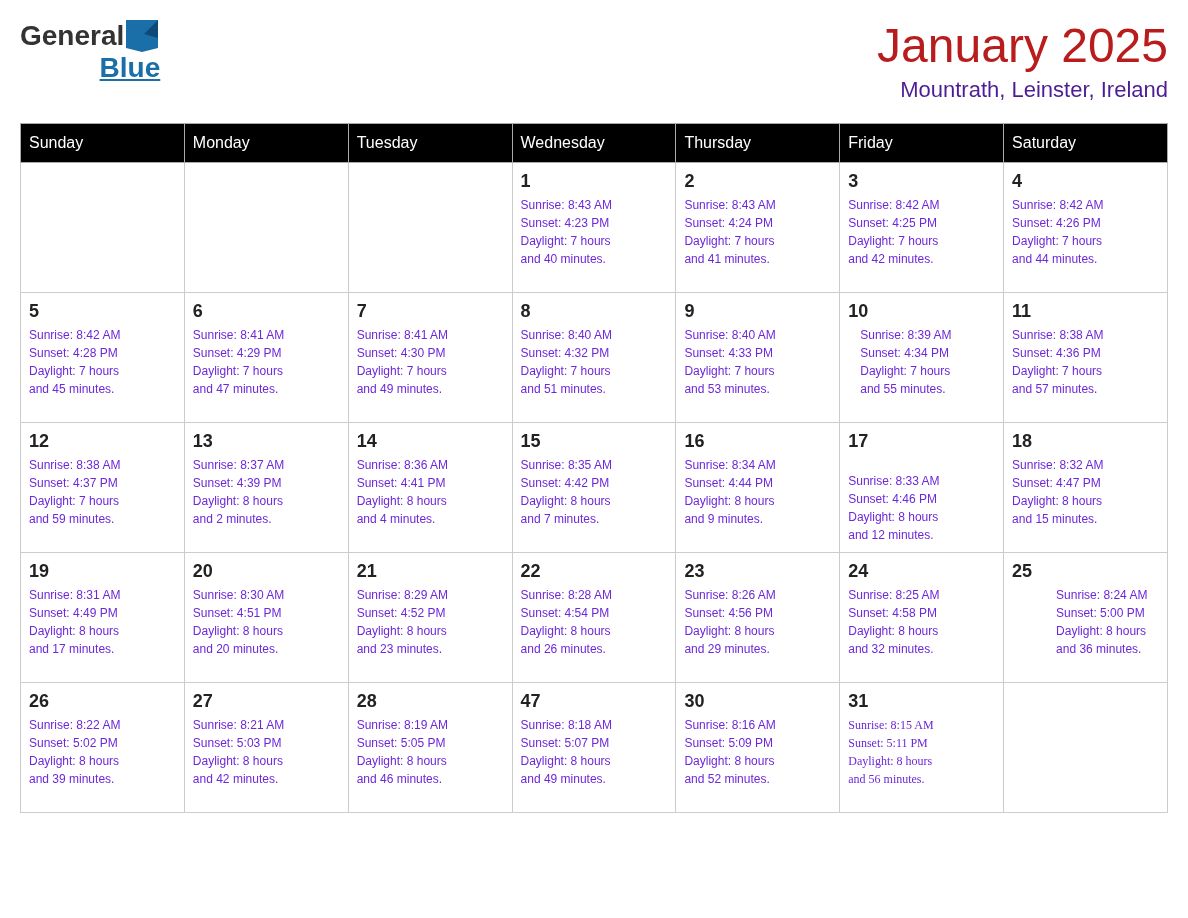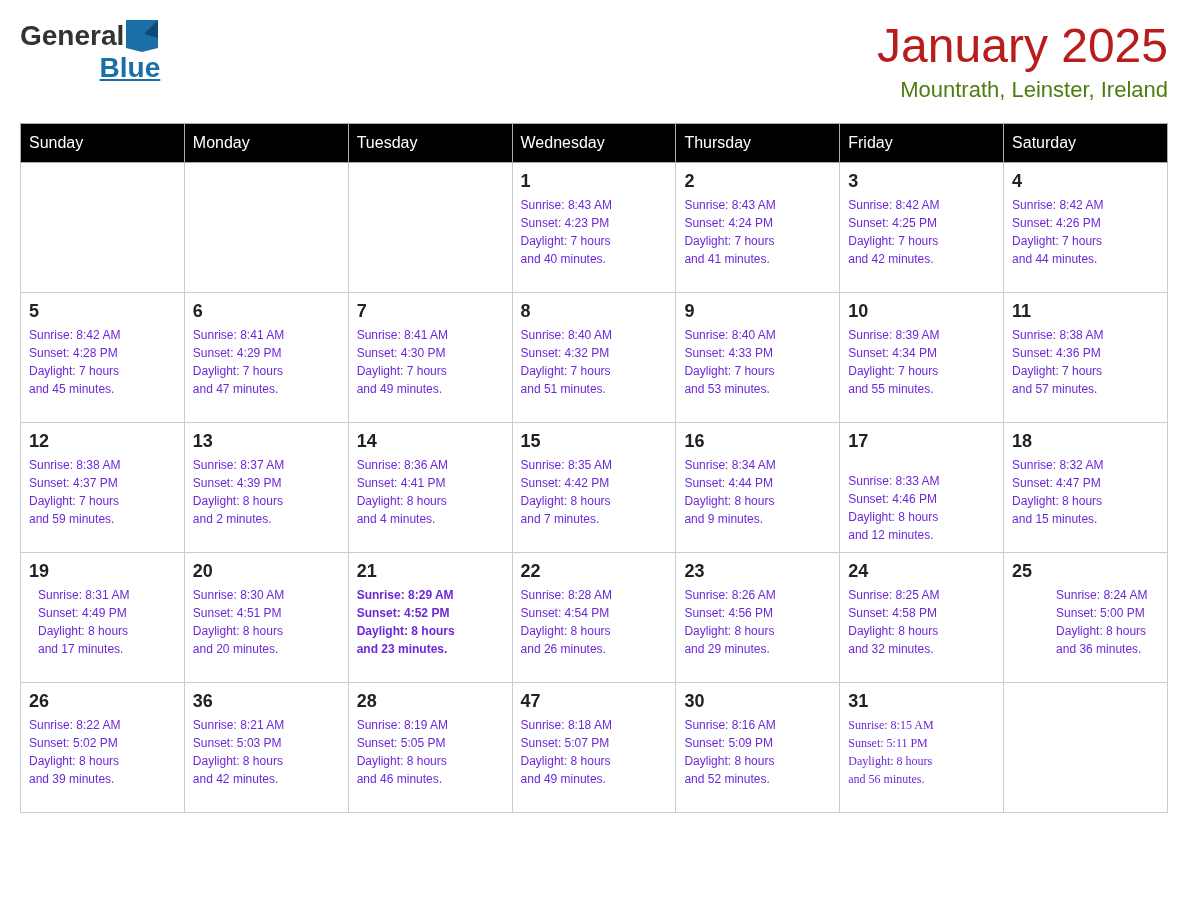--- a/index.html
+++ b/index.html
@@ -35,21 +35,21 @@
       text-align: right;
     }
     .month-title {
       font-size: 48px;
       font-weight: normal;
       color: #b91c1c;
       line-height: 1.1;
     }
     .location {
       font-size: 22px;
-      color: #4d7c0f;
+      color: #4c1d95;
       margin-top: 4px;
     }
     .calendar {
       width: 100%;
       border-collapse: collapse;
       border: 1px solid #aaa;
     }
     .calendar th {
       background-color: #000000;
       color: #fff;
@@ -187,21 +187,21 @@
         </td>
         <td>
           <div class="day-number">9</div>
           <div class="day-info" style="white-space: pre-line;">Sunrise: 8:40 AM
 Sunset: 4:33 PM
 Daylight: 7 hours
 and 53 minutes.</div>
         </td>
         <td>
           <div class="day-number">10</div>
-          <div class="day-info" style="white-space: pre-line;">Sunrise: 8:39 AM
+          <div class="day-info" style="white-space: pre-line; margin-left: 12px;">Sunrise: 8:39 AM
 Sunset: 4:34 PM
 Daylight: 7 hours
 and 55 minutes.</div>
         </td>
         <td>
           <div class="day-number">11</div>
           <div class="day-info" style="white-space: pre-line;">Sunrise: 8:38 AM
 Sunset: 4:36 PM
 Daylight: 7 hours
 and 57 minutes.</div>
@@ -254,35 +254,35 @@
           <div class="day-number">18</div>
           <div class="day-info" style="white-space: pre-line;">Sunrise: 8:32 AM
 Sunset: 4:47 PM
 Daylight: 8 hours
 and 15 minutes.</div>
         </td>
       </tr>
       <tr>
         <td>
           <div class="day-number">19</div>
-          <div class="day-info" style="white-space: pre-line; margin-left: 9px;">Sunrise: 8:31 AM
+          <div class="day-info" style="white-space: pre-line;">Sunrise: 8:31 AM
 Sunset: 4:49 PM
 Daylight: 8 hours
 and 17 minutes.</div>
         </td>
         <td>
           <div class="day-number">20</div>
           <div class="day-info" style="white-space: pre-line;">Sunrise: 8:30 AM
 Sunset: 4:51 PM
 Daylight: 8 hours
 and 20 minutes.</div>
         </td>
         <td>
           <div class="day-number">21</div>
-          <div class="day-info" style="white-space: pre-line; font-weight: bold;">Sunrise: 8:29 AM
+          <div class="day-info" style="white-space: pre-line;">Sunrise: 8:29 AM
 Sunset: 4:52 PM
 Daylight: 8 hours
 and 23 minutes.</div>
         </td>
         <td>
           <div class="day-number">22</div>
           <div class="day-info" style="white-space: pre-line;">Sunrise: 8:28 AM
 Sunset: 4:54 PM
 Daylight: 8 hours
 and 26 minutes.</div>
@@ -311,21 +311,21 @@
       </tr>
       <tr>
         <td>
           <div class="day-number">26</div>
           <div class="day-info" style="white-space: pre-line;">Sunrise: 8:22 AM
 Sunset: 5:02 PM
 Daylight: 8 hours
 and 39 minutes.</div>
         </td>
         <td>
-          <div class="day-number">36</div>
+          <div class="day-number">27</div>
           <div class="day-info" style="white-space: pre-line;">Sunrise: 8:21 AM
 Sunset: 5:03 PM
 Daylight: 8 hours
 and 42 minutes.</div>
         </td>
         <td>
           <div class="day-number">28</div>
           <div class="day-info" style="white-space: pre-line;">Sunrise: 8:19 AM
 Sunset: 5:05 PM
 Daylight: 8 hours

